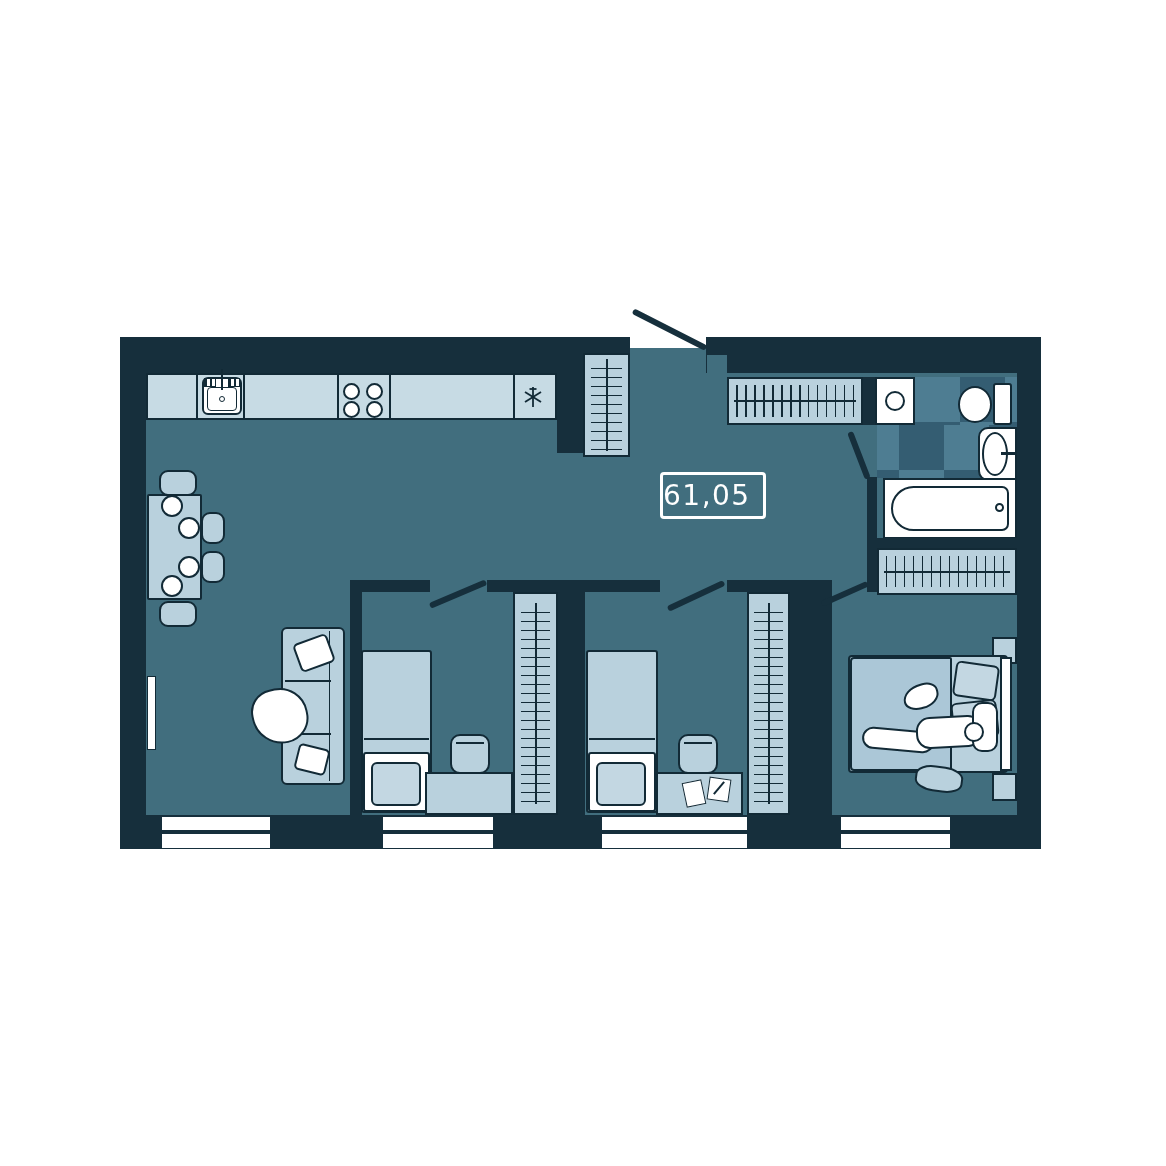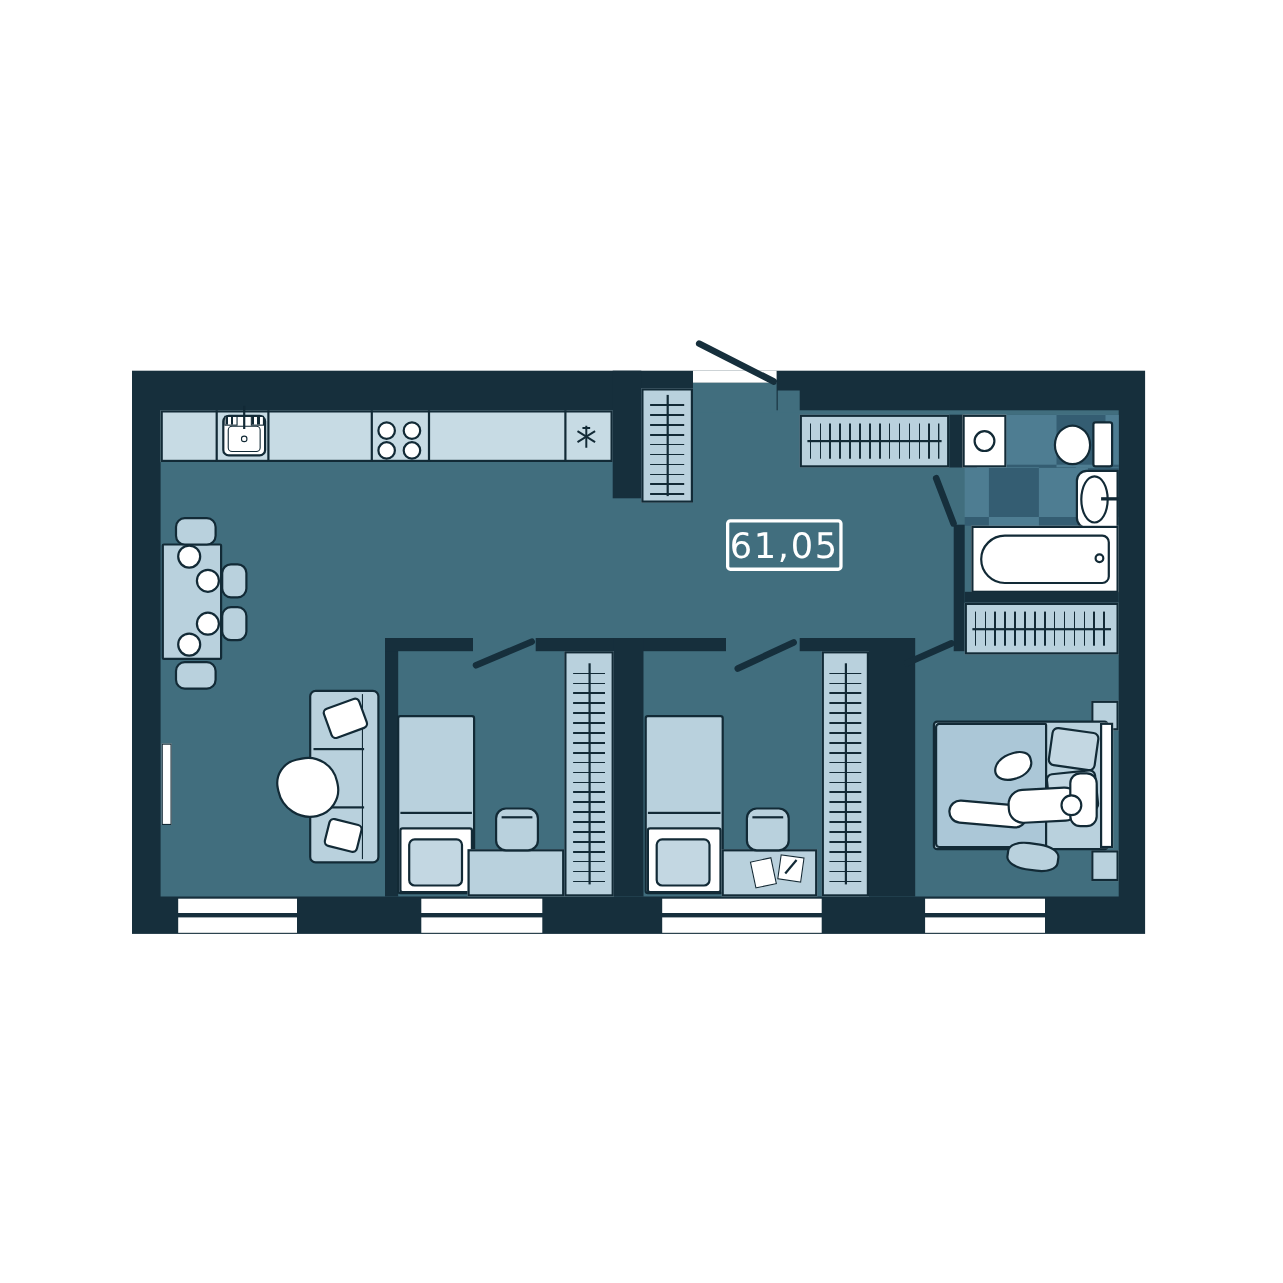--- a/index.html
+++ b/index.html
@@ -18,21 +18,21 @@
   .closet{position:absolute;box-sizing:border-box;background:var(--furniture,#b9d1dd);border:2px solid var(--outline,#122a36);}
   .rail-h{position:absolute;left:4%;right:4%;top:50%;height:2px;margin-top:-1px;background:var(--outline,#122a36);}
   .rail-v{position:absolute;top:4%;bottom:4%;left:50%;width:2px;margin-left:-1px;background:var(--outline,#122a36);}
   .ticks-v{position:absolute;left:5%;right:5%;top:14%;bottom:14%;background:repeating-linear-gradient(90deg,var(--outline,#122a36) 0 1.5px,transparent 1.5px 9px);}
   .ticks-h{position:absolute;top:5%;bottom:5%;left:14%;right:14%;background:repeating-linear-gradient(0deg,var(--outline,#122a36) 0 1.5px,transparent 1.5px 9px);}
   .tiles{position:absolute;background-image:conic-gradient(var(--tile-dark,#345d72) 90deg,var(--tile-light,#4e7d92) 90deg 180deg,var(--tile-dark,#345d72) 180deg 270deg,var(--tile-light,#4e7d92) 270deg);background-size:90px 90px;}
   .rack{background:repeating-linear-gradient(90deg,var(--outline,#122a36) 0 2px,var(--fixture-white,#fff) 2px 5px);border:1px solid var(--outline,#122a36);}
   .pillowc{background:var(--pillow,#c3d7e2);border:2px solid var(--outline,#122a36);border-radius:6px;}
   .blanketc{background:var(--blanket,#abc7d7);border:2px solid var(--outline,#122a36);}
   .person-part{position:absolute;background:var(--fixture-white,#fff);border:2px solid var(--outline,#122a36);box-sizing:border-box;}
-  .area-label{display:flex;align-items:center;justify-content:center;border:3px solid var(--label-text,#fff);border-radius:4px;color:var(--label-text,#fff);font-family:"DejaVu Sans",sans-serif;font-size:32px;letter-spacing:1.5px;}
+  .area-label{display:flex;align-items:center;border:3px solid var(--label-text,#fff);border-radius:4px;color:var(--label-text,#fff);font-family:"DejaVu Sans",sans-serif;font-size:28px;letter-spacing:1.5px;}
   svg line{stroke:var(--outline,#122a36);stroke-width:1.8;}
 </style>
 </head>
 <body>
 
 <div class="canvas">
 
   <div class="abs wall" style="left:120px;top:337px;width:921px;height:512px;"></div>
   <div class="abs floorc" style="left:146px;top:373px;width:871px;height:442px;"></div>
 

